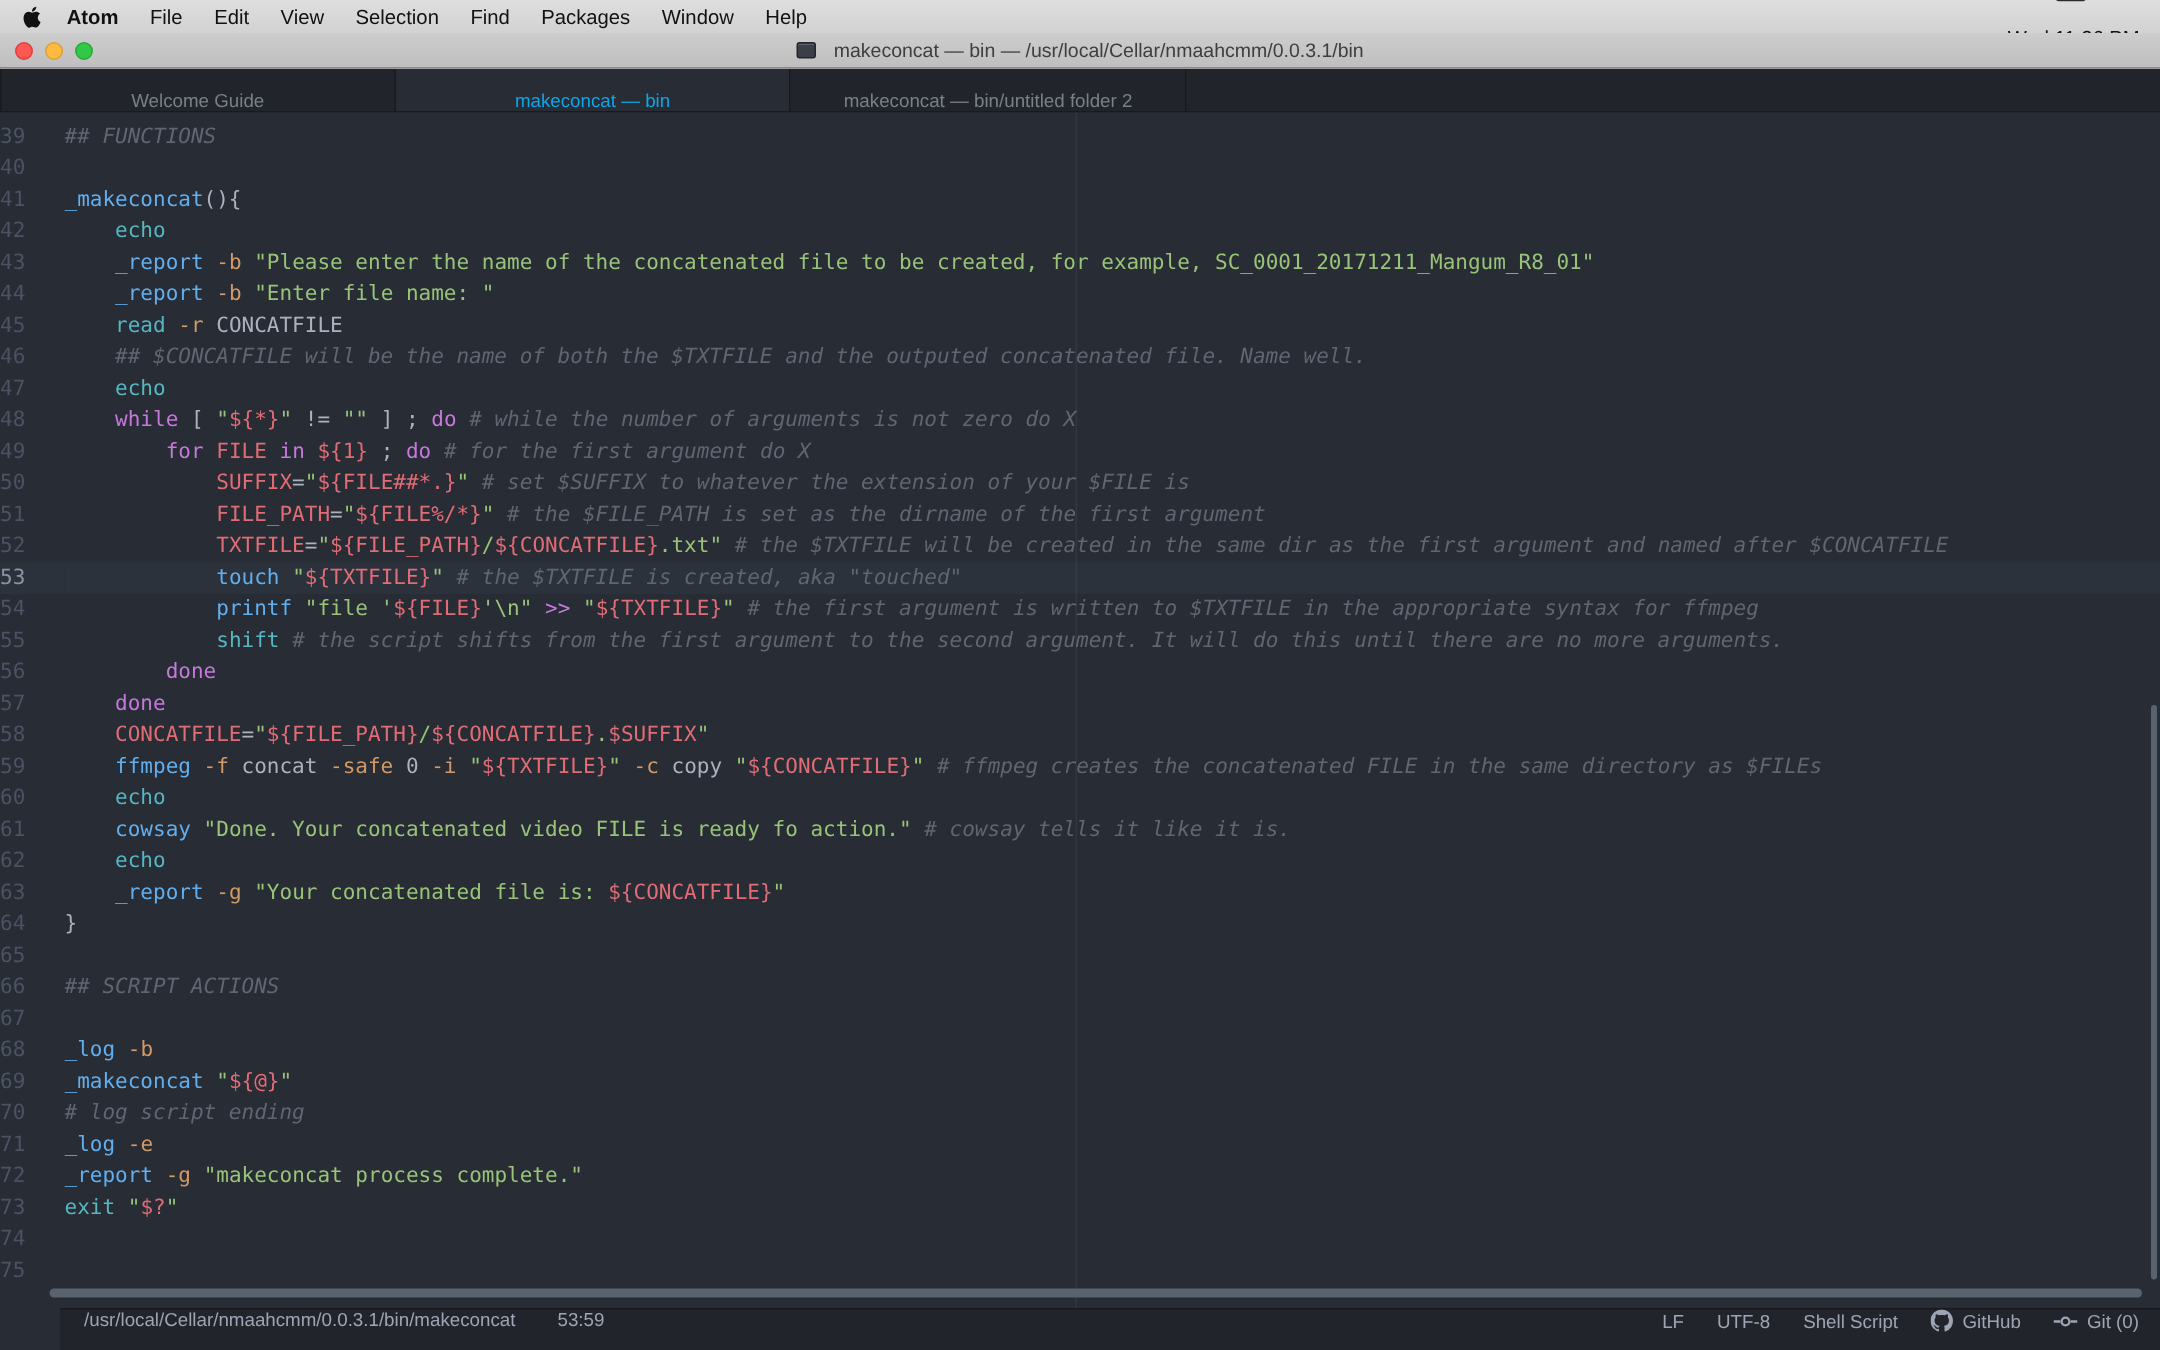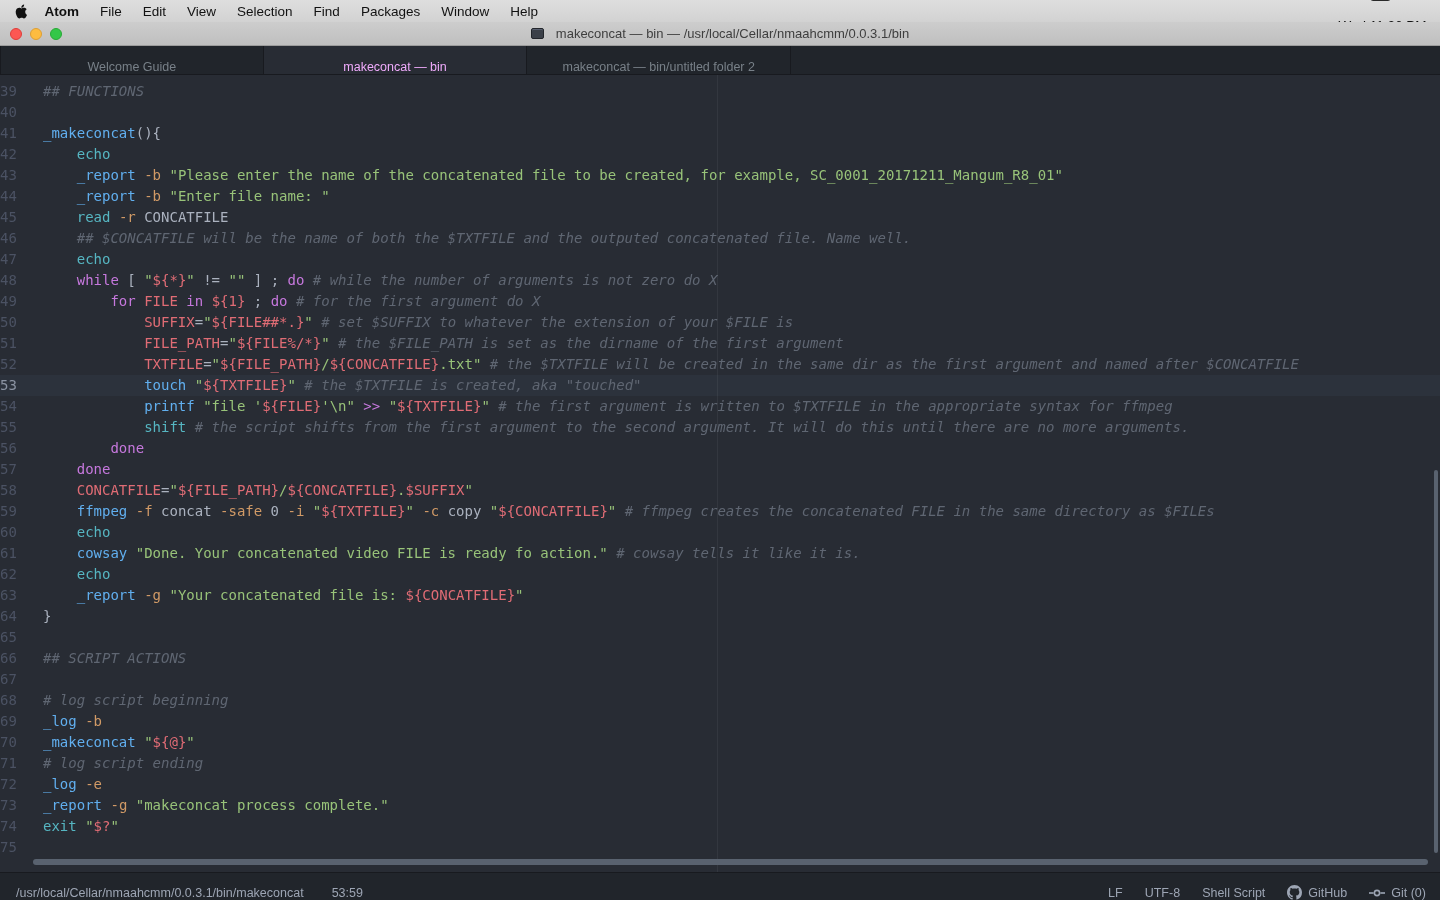--- a/index.html
+++ b/index.html
@@ -37,21 +37,21 @@
                 pointer-events:none; }
   .doc-icon { width:13px; height:11px; background:#3b4048; border:1px solid #23262b; border-radius:2px;
               box-shadow:inset 0 1px 0 #596070; display:inline-block; }
   .win-title { font-size:13px; color:#3e3e3e; }
 
   
   .tabbar { height:29px; background:var(--ui-bg); display:flex; flex:0 0 29px; border-bottom:1px solid #181a1f; }
   .tab { width:263.7px; display:flex; align-items:flex-end; justify-content:center; font-size:12.5px;
          color:#788088; border-right:1px solid #181a1f; cursor:default; }
   .tab:first-child { border-left:1px solid #181a1f; }
-  .tab.active { background:var(--editor-bg); color:#f0abfc; }
+  .tab.active { background:var(--editor-bg); color:#0ea5e9; }
 
   
   .editor { position:relative; flex:1 1 auto; background:var(--editor-bg); display:flex; overflow:hidden; }
   .wrap-guide { position:absolute; left:717px; top:0; bottom:0; width:1px; background:rgba(255,255,255,0.055); z-index:3; }
   .gutter { width:43px; flex:0 0 43px; padding-top:6px; z-index:2; }
   .gut-num { height:21px; line-height:21px; padding-right:13px;
              font-family:"DejaVu Sans Mono","Liberation Mono",monospace; font-size:14px; color:#4b5263; }
   .gut-num.cur { background:var(--cursor-line); color:#8b93a2; }
   .code { flex:1 1 auto; padding-top:6px; overflow:hidden; z-index:2; }
   .code-line { height:21px; line-height:21px; white-space:pre; min-width:100%; width:max-content;
@@ -65,22 +65,22 @@
   .tok-st { color:var(--syn-st); }
   .tok-vr { color:var(--syn-vr); }
   .tok-fl { color:var(--syn-fl); }
   .hscrollbar { position:absolute; left:33px; right:12px; bottom:7px; height:6px; border-radius:3px;
                 background:#59626f; z-index:4; }
   .vscrollbar { position:absolute; right:2px; top:395px; height:383px; width:4px; border-radius:2px;
                 background:#59626f; z-index:4; }
 
   
   .statusbar { height:28px; flex:0 0 28px; background:var(--ui-bg); border-top:1px solid #181a1f;
-               display:flex; align-items:flex-end; justify-content:space-between;
-               font-size:12.5px; color:#9da5b4; padding:0 14px 0 16px; }
+               display:flex; align-items:flex-start; justify-content:space-between;
+               font-size:12.5px; color:#9da5b4; padding:0 14px 0 16px;margin-left:40px; }
   .sb-left { display:flex; align-items:center; gap:28px; }
   .sb-right { display:flex; align-items:center; gap:22px; }
   .sb-item { display:flex; align-items:center; gap:6px; cursor:default; }
   svg { display:block; }
 </style>
 </head>
 <body>
 
 <div class="screen">
 
@@ -239,21 +239,20 @@
         <div class="code-line"><span class="tok-tx">    </span><span class="tok-vr">CONCATFILE</span><span class="tok-tx">=</span><span class="tok-st">"</span><span class="tok-vr">${FILE_PATH}</span><span class="tok-st">/</span><span class="tok-vr">${CONCATFILE}</span><span class="tok-st">.</span><span class="tok-vr">$SUFFIX</span><span class="tok-st">"</span></div>
         <div class="code-line"><span class="tok-tx">    </span><span class="tok-fn">ffmpeg</span><span class="tok-tx"> </span><span class="tok-fl">-f</span><span class="tok-tx"> concat </span><span class="tok-fl">-safe</span><span class="tok-tx"> 0 </span><span class="tok-fl">-i</span><span class="tok-tx"> </span><span class="tok-st">"</span><span class="tok-vr">${TXTFILE}</span><span class="tok-st">"</span><span class="tok-tx"> </span><span class="tok-fl">-c</span><span class="tok-tx"> copy </span><span class="tok-st">"</span><span class="tok-vr">${CONCATFILE}</span><span class="tok-st">"</span><span class="tok-tx"> </span><span class="tok-cm"># ffmpeg creates the concatenated FILE in the same directory as $FILEs</span></div>
         <div class="code-line"><span class="tok-tx">    </span><span class="tok-bi">echo</span></div>
         <div class="code-line"><span class="tok-tx">    </span><span class="tok-fn">cowsay</span><span class="tok-tx"> </span><span class="tok-st">"Done. Your concatenated video FILE is ready fo action."</span><span class="tok-tx"> </span><span class="tok-cm"># cowsay tells it like it is.</span></div>
         <div class="code-line"><span class="tok-tx">    </span><span class="tok-bi">echo</span></div>
         <div class="code-line"><span class="tok-tx">    </span><span class="tok-fn">_report</span><span class="tok-tx"> </span><span class="tok-fl">-g</span><span class="tok-tx"> </span><span class="tok-st">"Your concatenated file is: </span><span class="tok-vr">${CONCATFILE}</span><span class="tok-st">"</span></div>
         <div class="code-line"><span class="tok-tx">}</span></div>
         <div class="code-line"></div>
         <div class="code-line"><span class="tok-cm">## SCRIPT ACTIONS</span></div>
         <div class="code-line"></div>
-        <div class="code-line"><span class="tok-cm"># log script beginning</span></div>
         <div class="code-line"><span class="tok-fn">_log</span><span class="tok-tx"> </span><span class="tok-fl">-b</span></div>
         <div class="code-line"><span class="tok-fn">_makeconcat</span><span class="tok-tx"> </span><span class="tok-st">"</span><span class="tok-vr">${@}</span><span class="tok-st">"</span></div>
         <div class="code-line"><span class="tok-cm"># log script ending</span></div>
         <div class="code-line"><span class="tok-fn">_log</span><span class="tok-tx"> </span><span class="tok-fl">-e</span></div>
         <div class="code-line"><span class="tok-fn">_report</span><span class="tok-tx"> </span><span class="tok-fl">-g</span><span class="tok-tx"> </span><span class="tok-st">"makeconcat process complete."</span></div>
         <div class="code-line"><span class="tok-bi">exit</span><span class="tok-tx"> </span><span class="tok-st">"</span><span class="tok-vr">$?</span><span class="tok-st">"</span></div>
         <div class="code-line"></div>
       </div>
     <div class="hscrollbar"></div>
     <div class="vscrollbar"></div>

